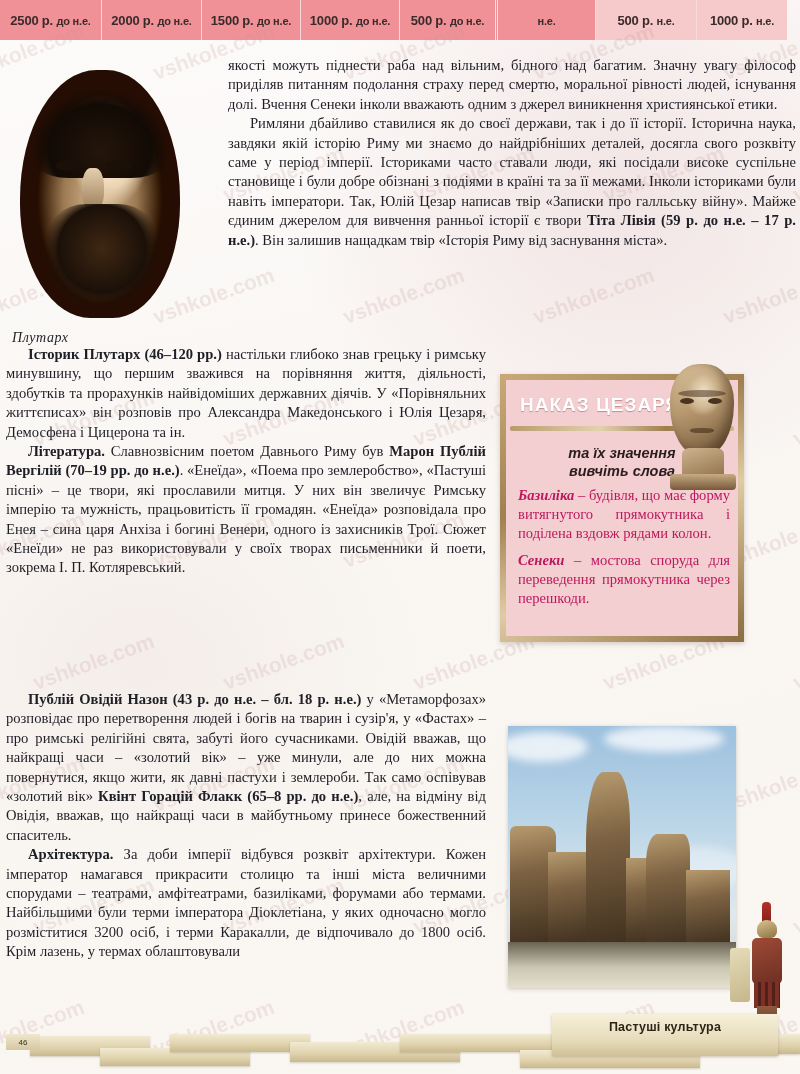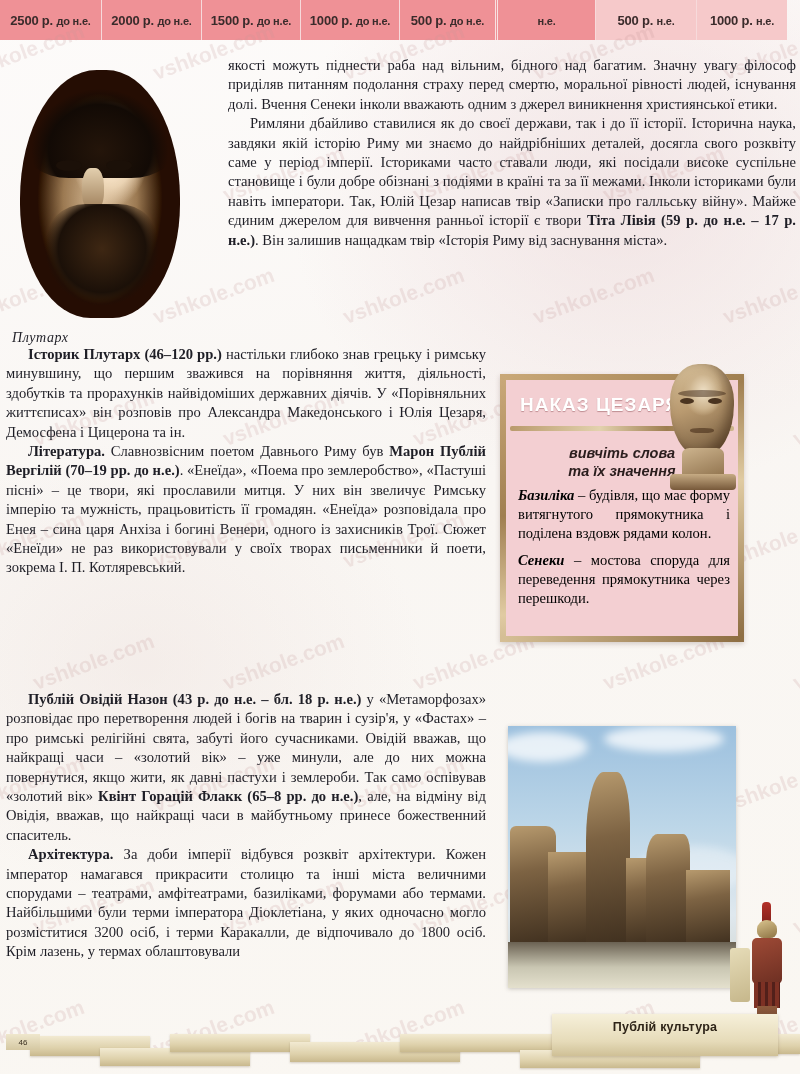--- a/index.html
+++ b/index.html
@@ -132,21 +132,21 @@
   #caesar-sub{
     position:absolute;left:0;top:64px;width:232px;
     text-align:center;
     font-family:"Liberation Sans", sans-serif;
     font-style:italic;font-weight:700;font-size:14.5px;
     line-height:18px;color:#2a1d1d;
   }
   #caesar-terms{
     position:absolute;left:12px;top:106px;width:212px;
     font-family:"Liberation Serif", serif;
-    font-size:14.6px;line-height:19.2px;color:#000000;
+    font-size:14.6px;line-height:19.2px;color:#be185d;
     text-align:justify;
   }
   #caesar-terms p{margin:0 0 7px 0;}
   #caesar-terms i{font-style:italic;font-weight:700;}
 
   
   #caesar-bust{
     position:absolute;left:656px;top:360px;width:92px;height:132px;
   }
   #caesar-bust .cface{
@@ -369,22 +369,22 @@
     </div>
   <div class="body-text" id="col-bot">
       <p class="ind"><b>Публій Овідій Назон (43 р. до н.е. – бл. 18 р. н.е.)</b> у «Метаморфозах» розповідає про перетворення людей і богів на тварин і сузір'я, у «Фастах» – про римські релігійні свята, забуті його сучасниками. Овідій вважав, що найкращі часи – «золотий вік» – уже минули, але до них можна повернутися, якщо жити, як давні пастухи і землероби. Так само оспівував «золотий вік» <b>Квінт Горацій Флакк</b> <b>(65–8 рр. до н.е.)</b>, але, на відміну від Овідія, вважав, що найкращі часи в майбутньому принесе божественний спаситель.</p>
       <p class="ind"><b>Архітектура.</b> За доби імперії відбувся розквіт архітектури. Кожен імператор намагався прикрасити столицю та інші міста величними спорудами – театрами, амфітеатрами, базиліками, форумами або термами. Найбільшими були терми імператора Діоклетіана, у яких одночасно могло розміститися 3200 осіб, і терми Каракалли, де відпочивало до 1800 осіб. Крім лазень, у термах облаштовували</p>
     </div>
 
   <div id="caesar-box">
     <div id="caesar-hdr">НАКАЗ ЦЕЗАРЯ</div>
     <div id="caesar-rule"></div>
     <div id="caesar-sub">
+        <div>та їх значення</div>
         <div>вивчіть слова</div>
-        <div>та їх значення</div>
       </div>
     <div id="caesar-terms">
         <p><i>Базиліка</i><span> – будівля, що має форму витягнутого прямокутника і поділена вздовж рядами колон.</span></p>
         <p><i>Сенеки</i><span> – мостова споруда для переведення прямокутника через перешкоди.</span></p>
       </div>
   </div>
 
   <div id="caesar-bust">
     <div class="cface"></div>
     <div class="cbrow"></div>
@@ -422,18 +422,18 @@
     <div class="torn" style="left:30px;bottom:18px;width:120px;height:20px;"></div>
     <div class="torn" style="left:100px;bottom:8px;width:150px;height:18px;"></div>
     <div class="torn" style="left:170px;bottom:22px;width:140px;height:18px;"></div>
     <div class="torn" style="left:290px;bottom:12px;width:170px;height:20px;"></div>
     <div class="torn" style="left:400px;bottom:22px;width:180px;height:18px;"></div>
     <div class="torn" style="left:520px;bottom:6px;width:180px;height:18px;"></div>
     <div class="torn" style="left:640px;bottom:20px;width:160px;height:20px;"></div>
   </div>
 
   <div id="banner-rome">
-    <div id="banner-rome-label">Публій культура</div>
+    <div id="banner-rome-label">Пастуші культура</div>
   </div>
 
   <div id="chapter-marker">46</div>
 
 </div>
 
 </body></html>

